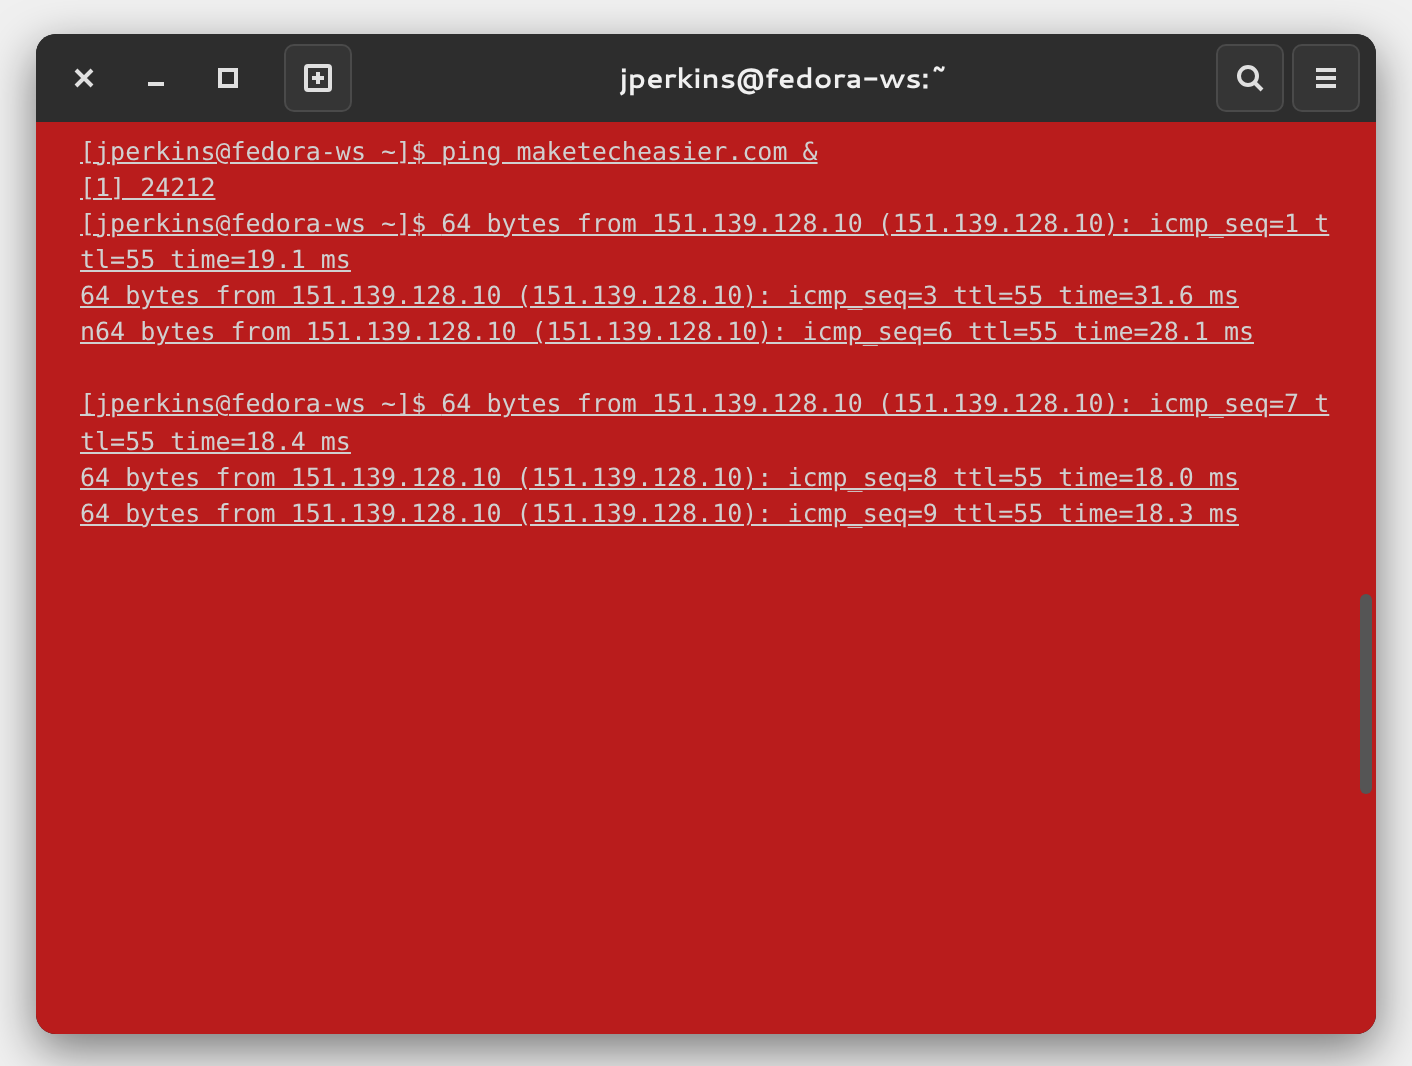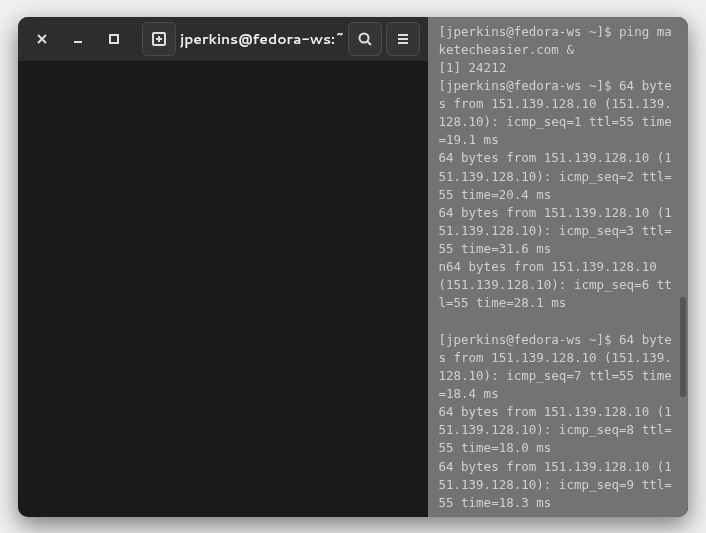--- a/index.html
+++ b/index.html
@@ -17,21 +17,21 @@
       font-family: "DejaVu Sans Mono", "Liberation Mono", monospace;
     }
     .window {
       width: 670px;
       height: 500px;
       background: #1a1a1a;
       border-radius: 10px;
       box-shadow: 0 8px 24px rgba(0,0,0,0.5);
       overflow: hidden;
       display: flex;
-      flex-direction: row;
+      flex-direction: column;
       position: relative;
     }
     .titlebar {
       height: 44px;
       background: #2d2d2d;
       display: flex;
       align-items: center;
       padding: 0 8px;
       gap: 4px;
       color: #fff;
@@ -104,28 +104,29 @@
     }
     .header-box-btn svg {
       width: 16px;
       height: 16px;
       stroke: currentColor;
       fill: none;
       stroke-width: 2;
     }
     .terminal-body {
       flex: 1;
-      background: #737373;
-      padding: 6px 10px;
+      background: #b91c1c;
+      padding: 6px 22px;
       font-family: "DejaVu Sans Mono", "Liberation Mono", monospace;
       font-size: 12.5px;
       line-height: 1.45;
       color: #d0d0d0;
       overflow-y: auto;
       position: relative;
+      text-decoration: underline;
     }
     .line {
       white-space: pre-wrap;
       word-break: break-all;
     }
     .prompt {
       color: #d0d0d0;
     }
     .empty-line {
       height: 1.45em;
@@ -181,21 +182,20 @@
             <path d="M3 4 L13 4 M3 8 L13 8 M3 12 L13 12"></path>
           </svg>
       </div>
     </div>
   </div>
 
   <div class="terminal-body">
     <div class="line"><span class="prompt">[jperkins@fedora-ws ~]$ </span><span>ping maketecheasier.com &amp;</span></div>
     <div class="line">[1] 24212</div>
     <div class="line"><span class="prompt">[jperkins@fedora-ws ~]$ </span><span>64 bytes from 151.139.128.10 (151.139.128.10): icmp_seq=1 ttl=55 time=19.1 ms</span></div>
-    <div class="line">64 bytes from 151.139.128.10 (151.139.128.10): icmp_seq=2 ttl=55 time=20.4 ms</div>
     <div class="line">64 bytes from 151.139.128.10 (151.139.128.10): icmp_seq=3 ttl=55 time=31.6 ms</div>
     <div class="line">n64 bytes from 151.139.128.10 (151.139.128.10): icmp_seq=6 ttl=55 time=28.1 ms</div>
     <div class="empty-line"></div>
     <div class="line"><span class="prompt">[jperkins@fedora-ws ~]$ </span><span>64 bytes from 151.139.128.10 (151.139.128.10): icmp_seq=7 ttl=55 time=18.4 ms</span></div>
     <div class="line">64 bytes from 151.139.128.10 (151.139.128.10): icmp_seq=8 ttl=55 time=18.0 ms</div>
     <div class="line">64 bytes from 151.139.128.10 (151.139.128.10): icmp_seq=9 ttl=55 time=18.3 ms</div>
   </div>
   <div class="scrollbar-thumb"></div>
 </div>
 

